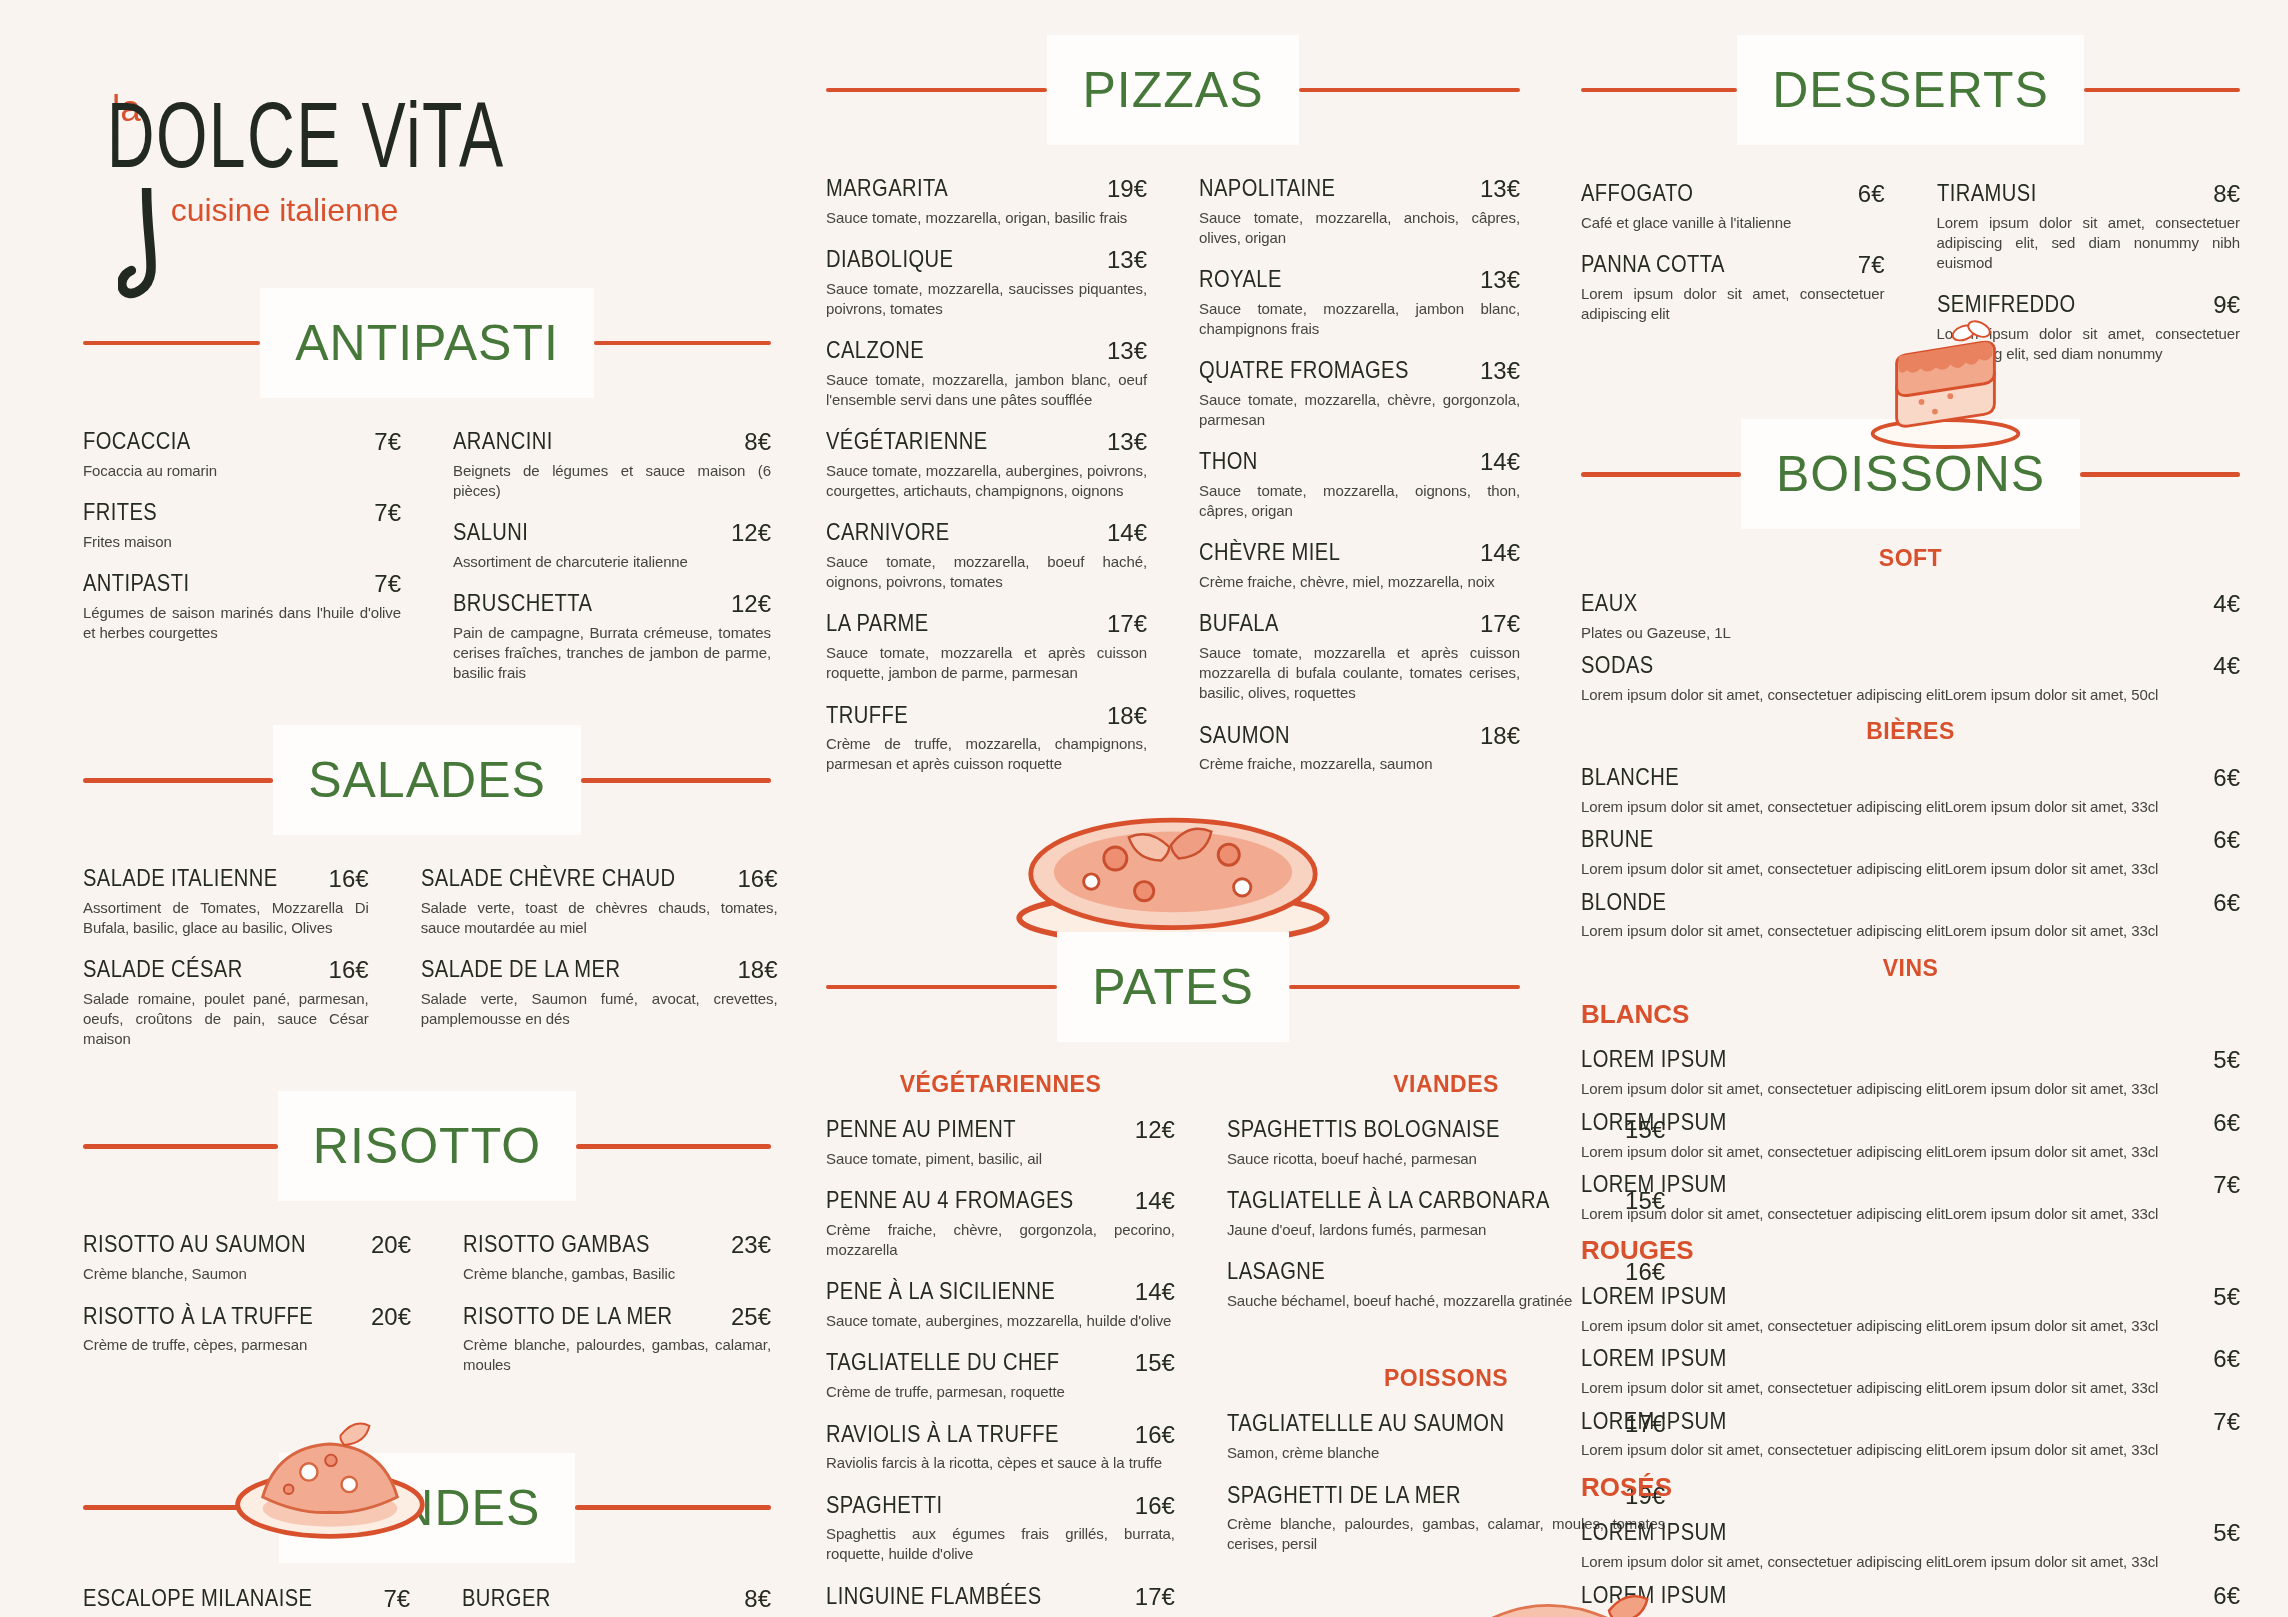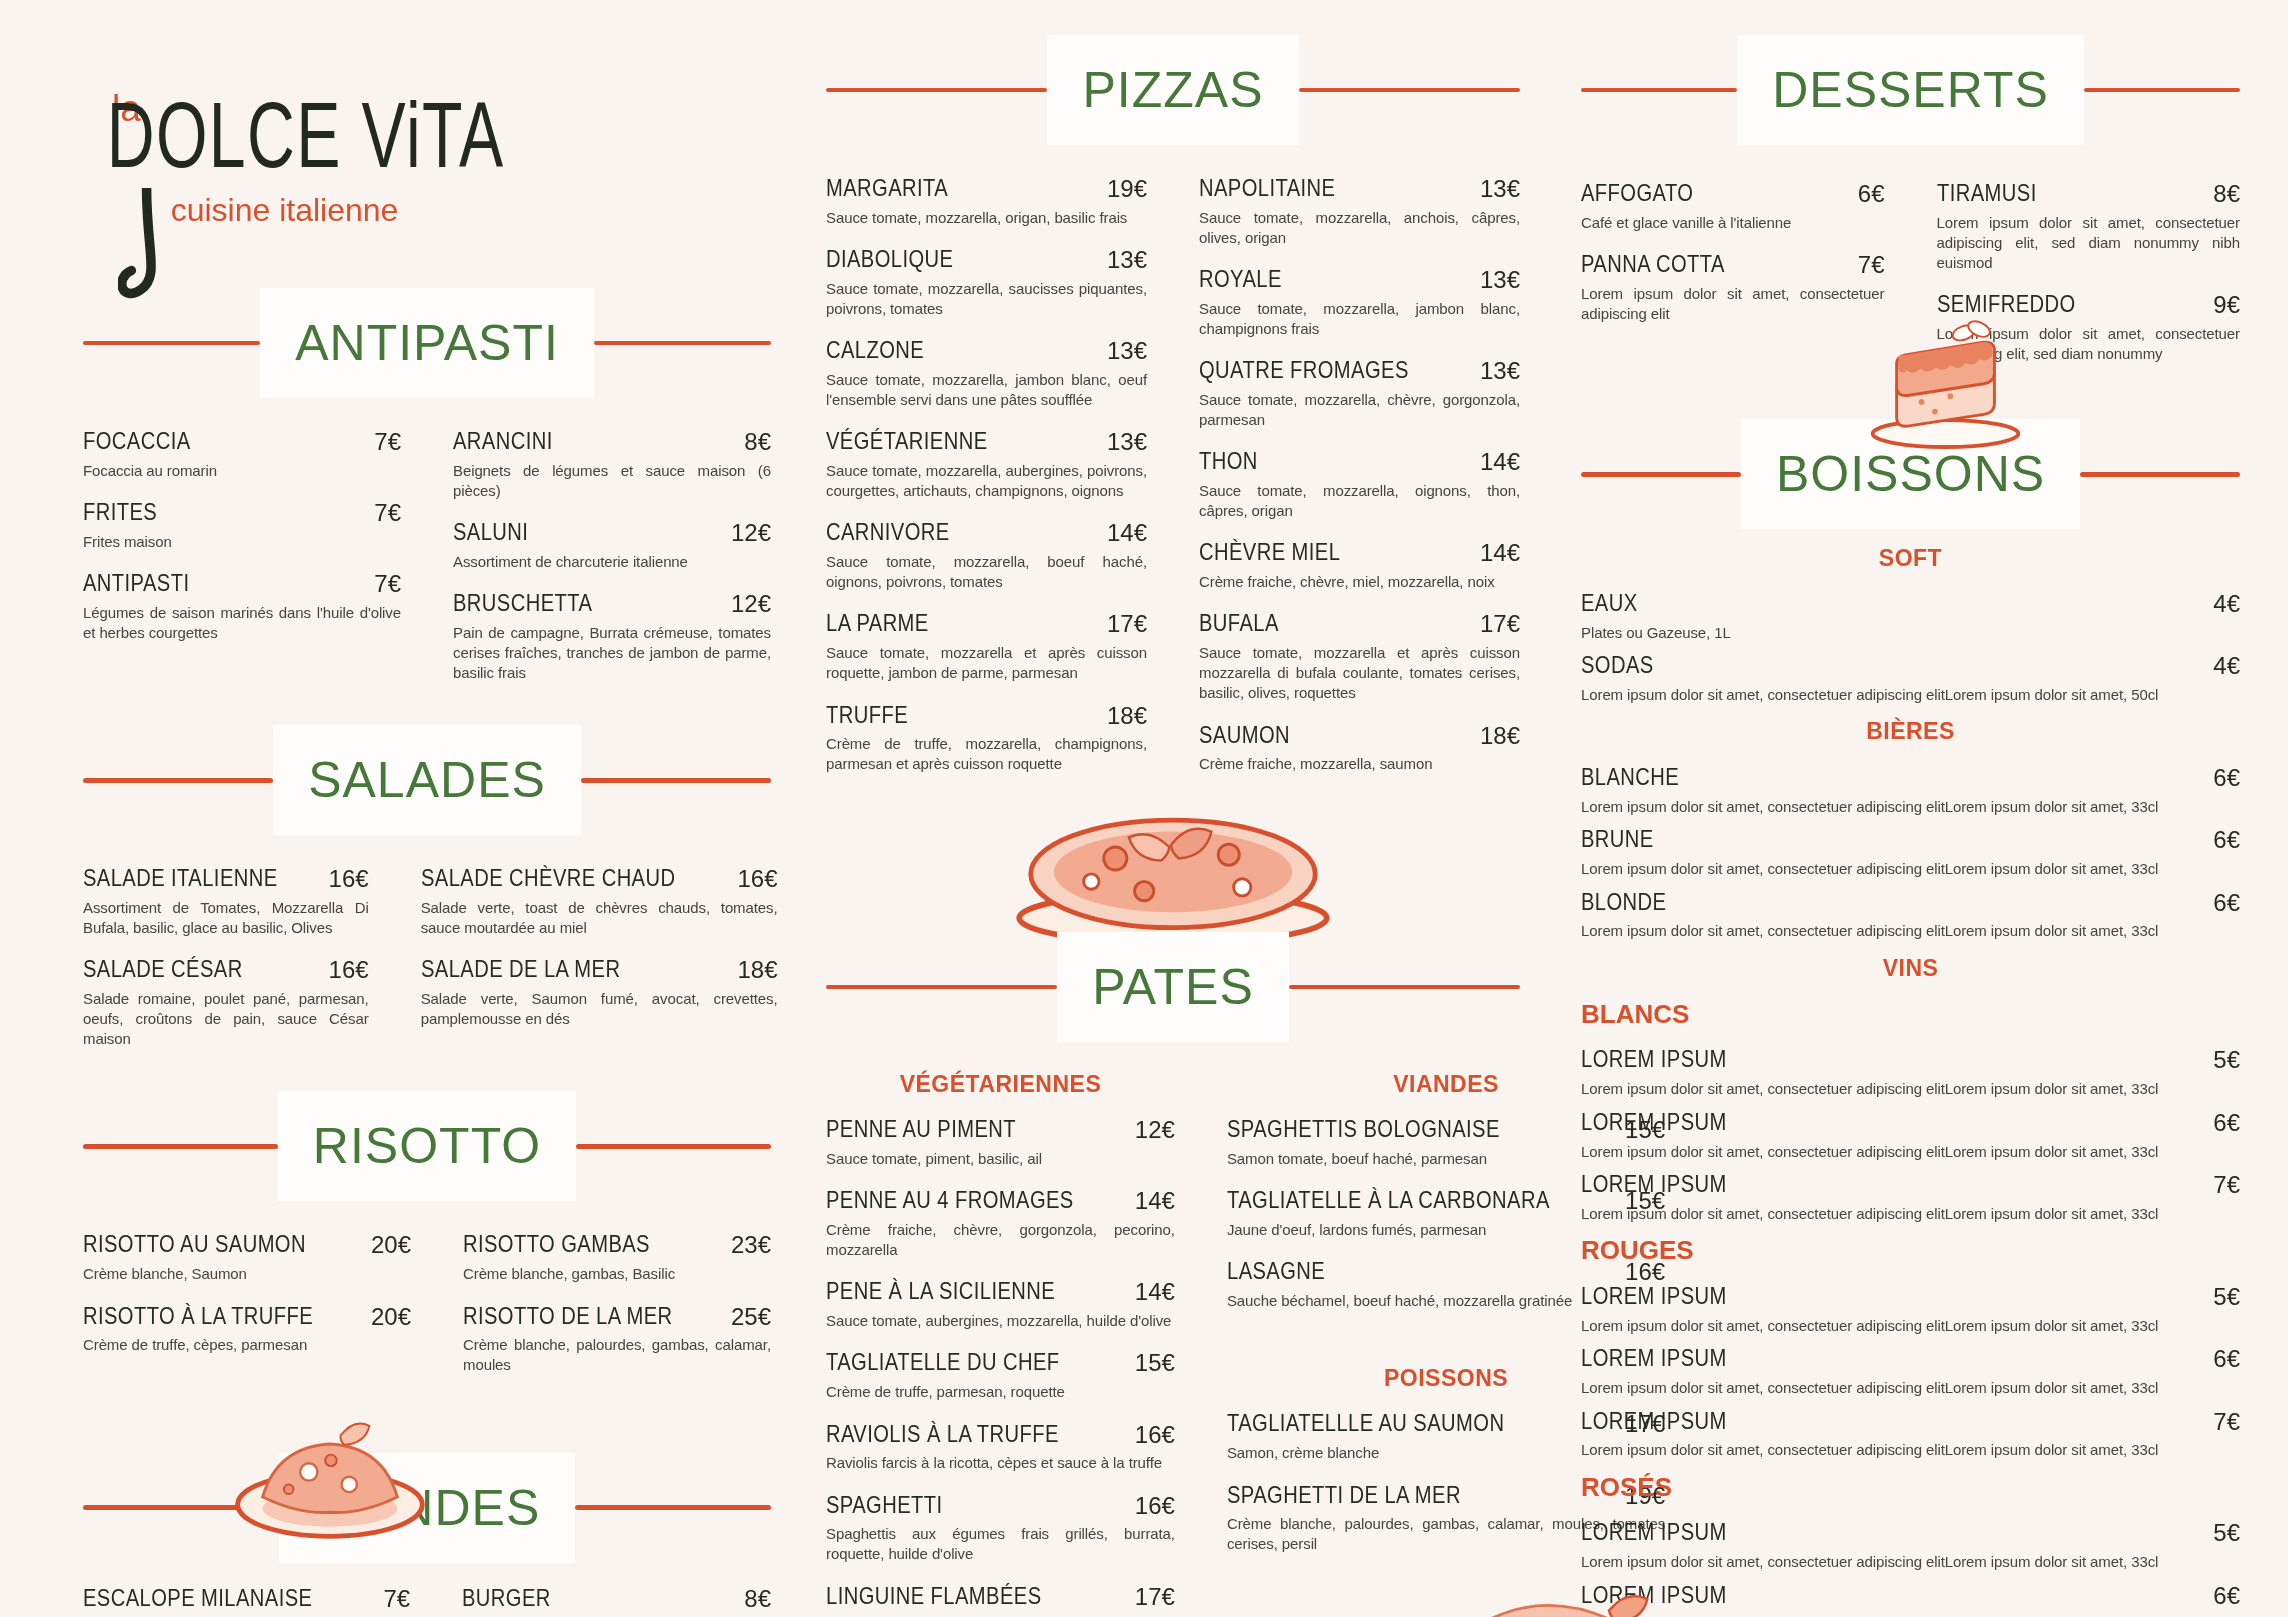--- a/index.html
+++ b/index.html
@@ -327,21 +327,21 @@
       </div>
       <div class="item">
         <div class="ih"><span class="nm">LINGUINE FLAMBÉES</span><span class="pr">17€</span></div>
         <p class="item-desc">Pâtes flambées au cognac dans sa meule de parmesan, crème, sauge</p>
       </div>
     </div>
     <div class="subcol">
       <div class="sh-c">VIANDES</div>
       <div class="item">
         <div class="ih"><span class="nm">SPAGHETTIS BOLOGNAISE</span><span class="pr">15€</span></div>
-        <p class="item-desc">Samon tomate, boeuf haché, parmesan</p>
+        <p class="item-desc">Sauce ricotta, boeuf haché, parmesan</p>
       </div>
       <div class="item">
         <div class="ih"><span class="nm">TAGLIATELLE À LA CARBONARA</span><span class="pr">15€</span></div>
         <p class="item-desc">Jaune d'oeuf, lardons fumés, parmesan</p>
       </div>
       <div class="item">
         <div class="ih"><span class="nm">LASAGNE</span><span class="pr">16€</span></div>
         <p class="item-desc">Sauche béchamel, boeuf haché, mozzarella gratinée</p>
       </div>
       <div class="sh-c sh-gap">POISSONS</div>

